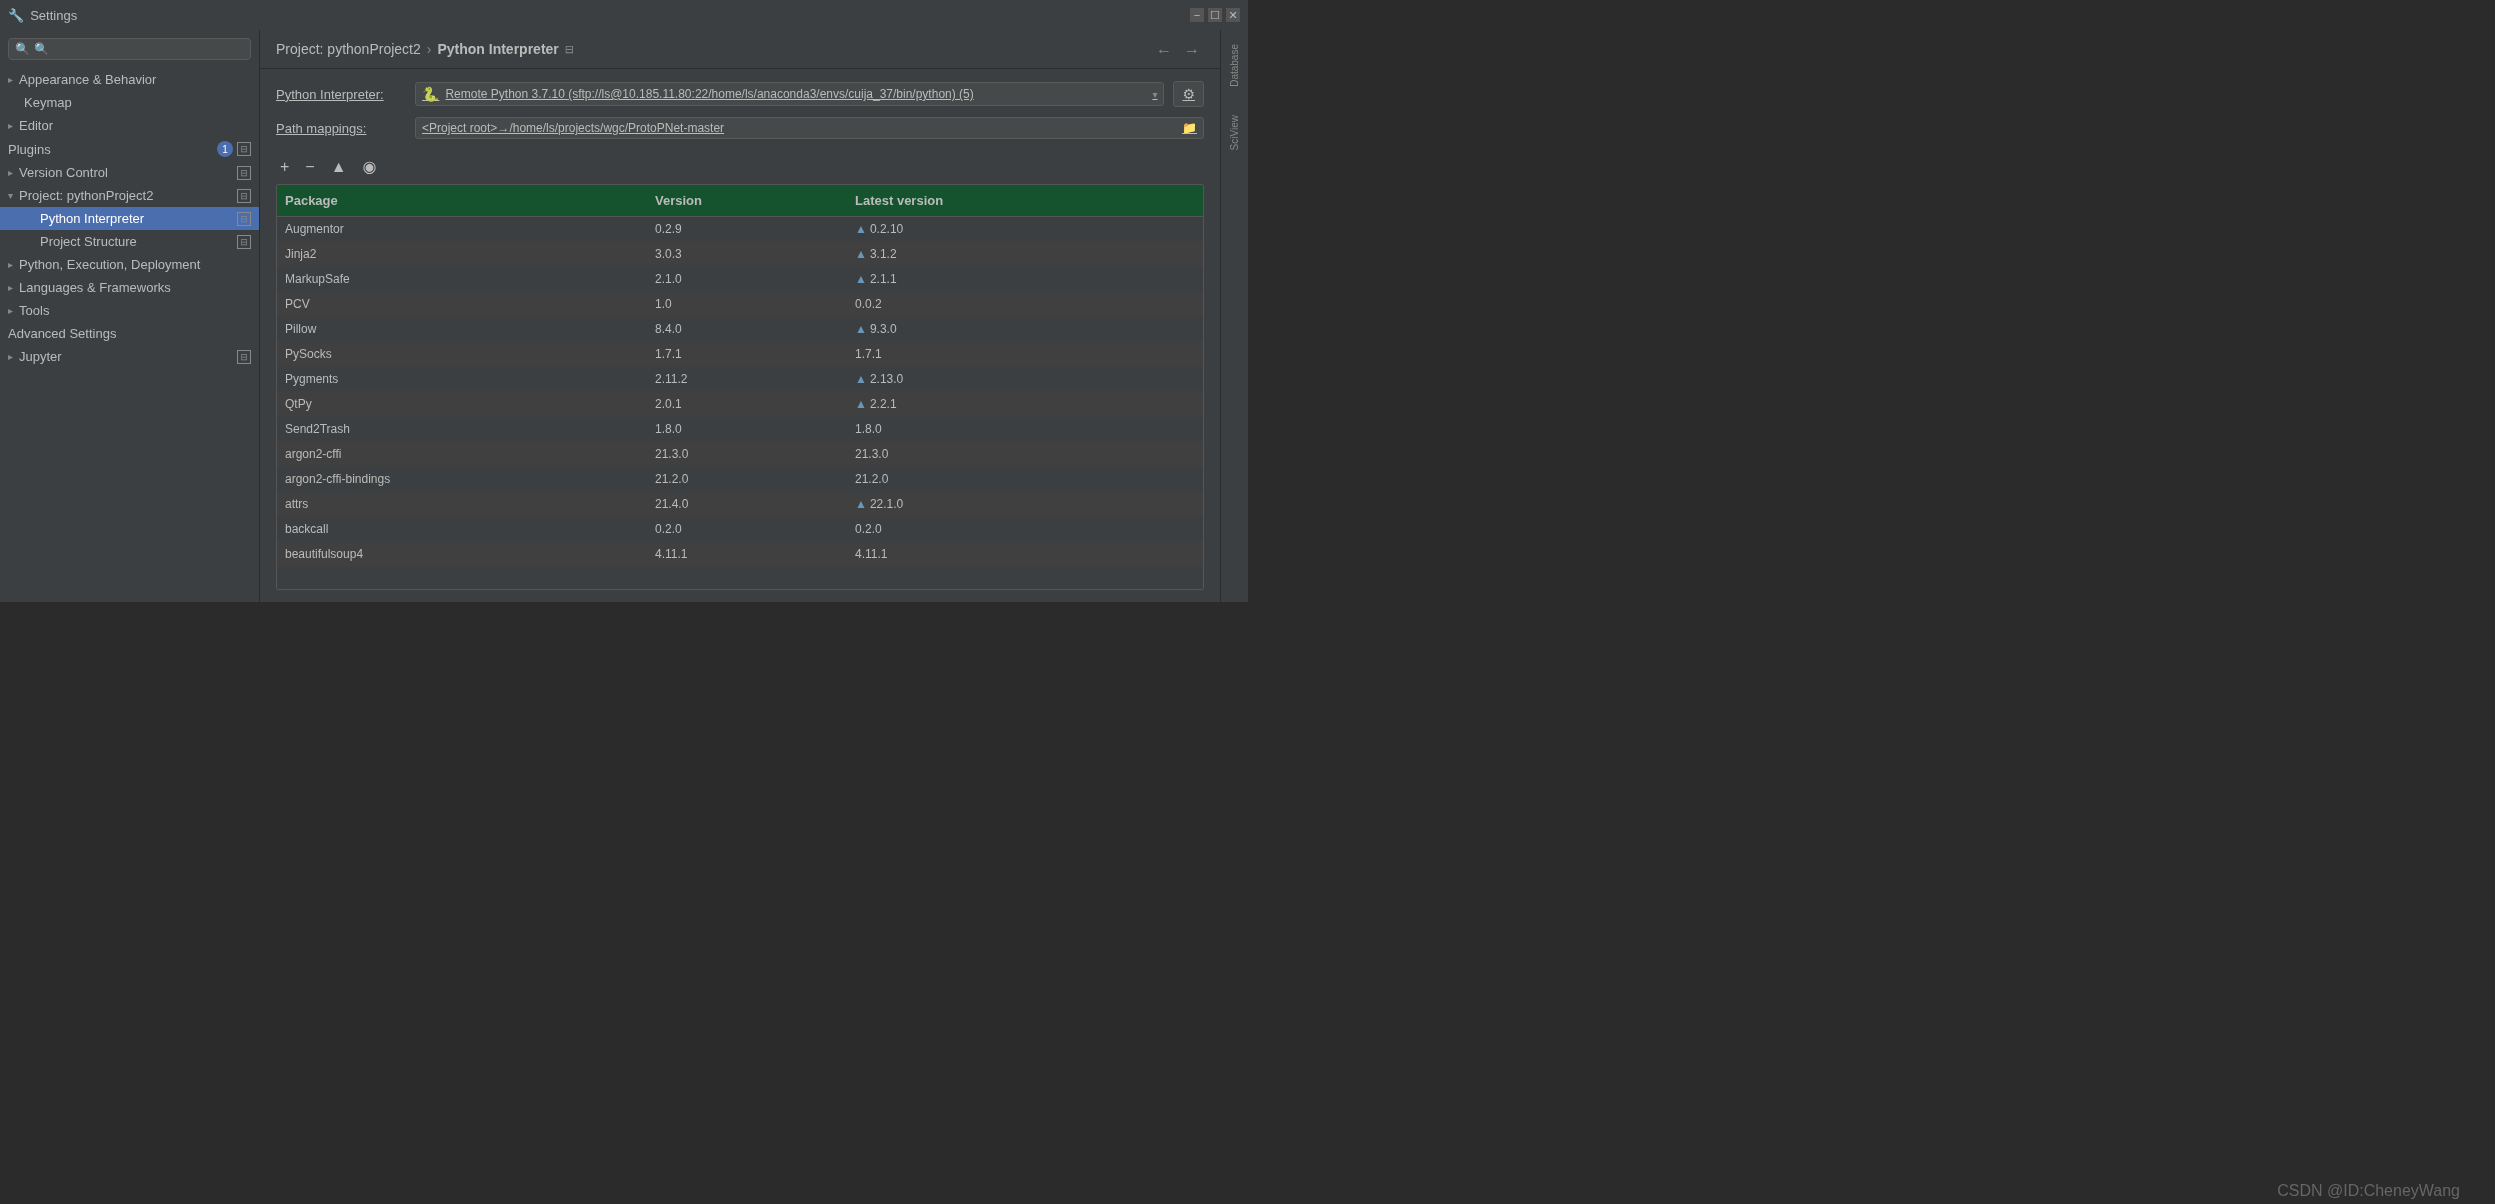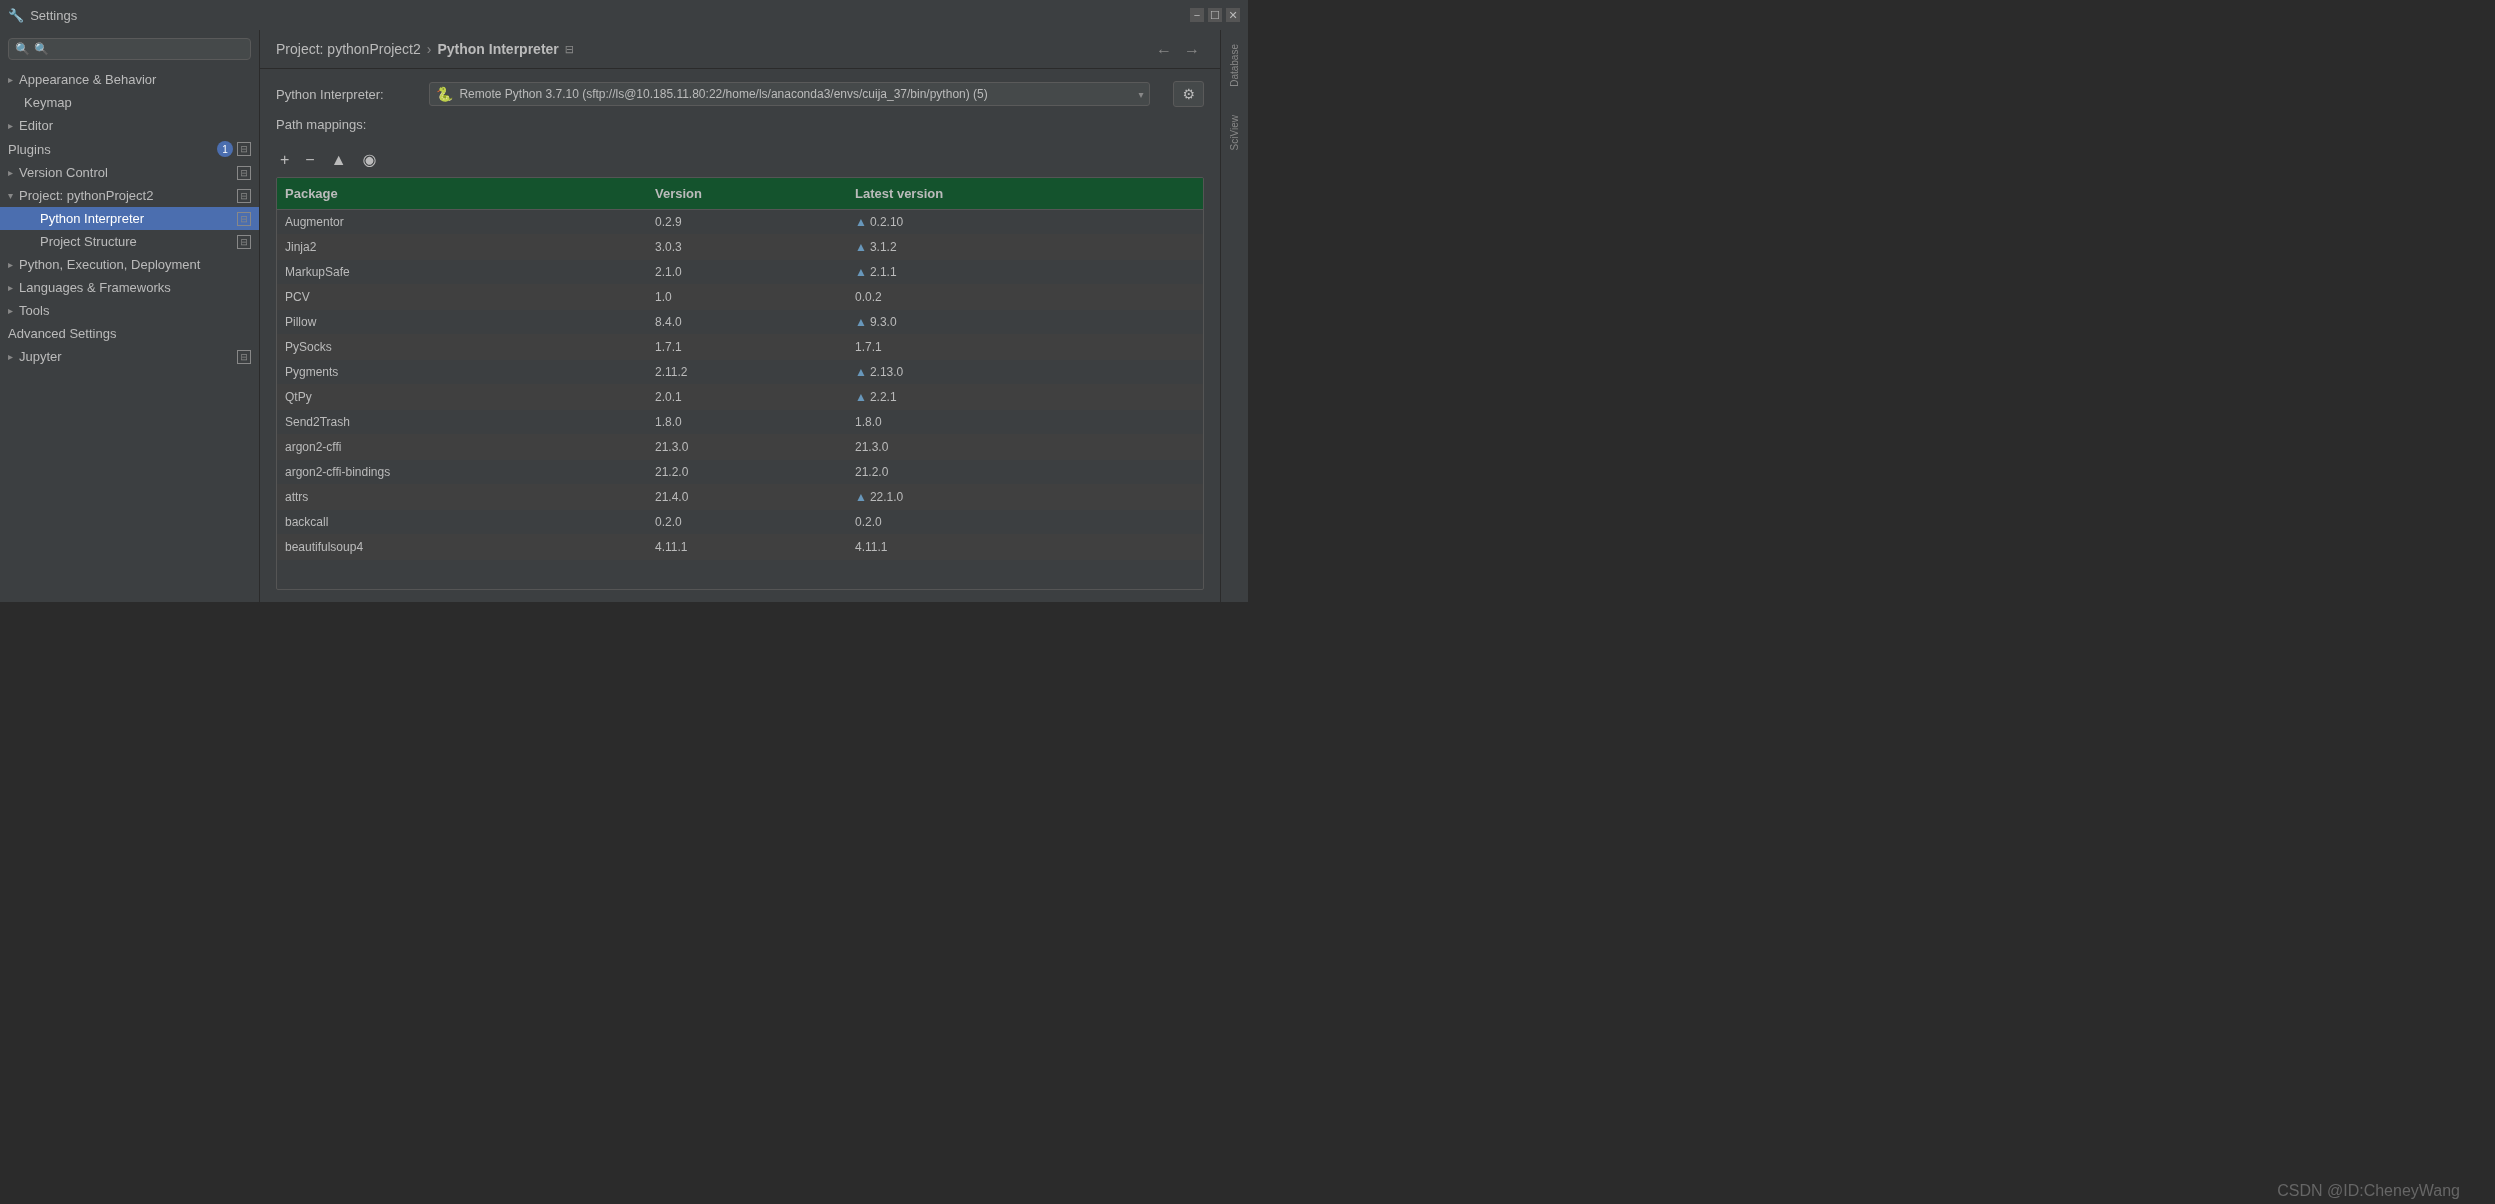--- a/index.html
+++ b/index.html
@@ -182,21 +182,22 @@
       padding: 12px 16px;
       flex: 1;
       overflow: hidden;
       display: flex;
       flex-direction: column;
     }
     .form-row {
       display: flex;
       align-items: center;
       margin-bottom: 10px;
-      gap: 23px;
+      gap: 9px;
+      text-decoration: underline;
     }
     .form-label {
       color: #bbbbbb;
       font-size: 13px;
       min-width: 130px;
     }
     .interpreter-selector {
       flex: 1;
       display: flex;
       align-items: center;
@@ -439,20 +440,24 @@
         <div class="interpreter-selector">
           <span class="interpreter-icon">🐍</span>
           <span class="interpreter-text">Remote Python 3.7.10 (sftp://ls@10.185.11.80:22/home/ls/anaconda3/envs/cuija_37/bin/python) (5)</span>
           <span class="dropdown-arrow">▾</span>
         </div>
         <button class="gear-btn">⚙</button>
       </div>
 
       <div class="form-row">
         <span class="form-label">Path mappings:</span>
+        <div class="path-input">
+          <span class="path-text">&lt;Project root&gt;→/home/ls/projects/wgc/ProtoPNet-master</span>
+          <span class="folder-icon">📁</span>
+        </div>
       </div>
 
       <div class="table-toolbar">
         <button class="toolbar-btn">+</button>
         <button class="toolbar-btn">−</button>
         <button class="toolbar-btn">▲</button>
         <button class="toolbar-btn">◉</button>
       </div>
 
       <div class="package-table">

